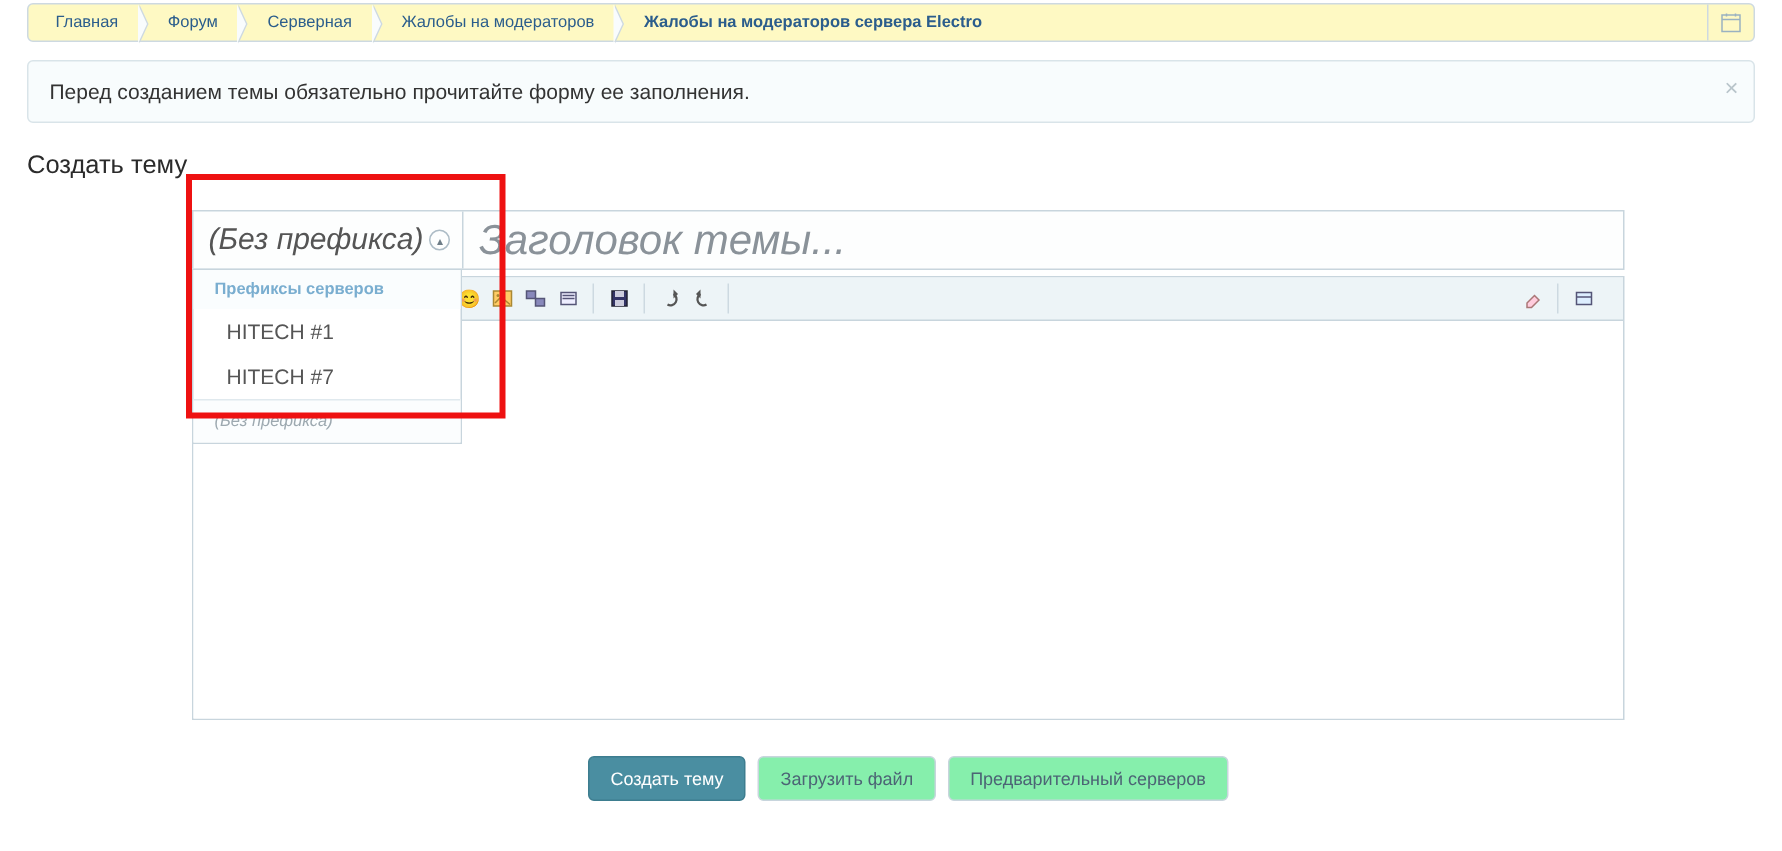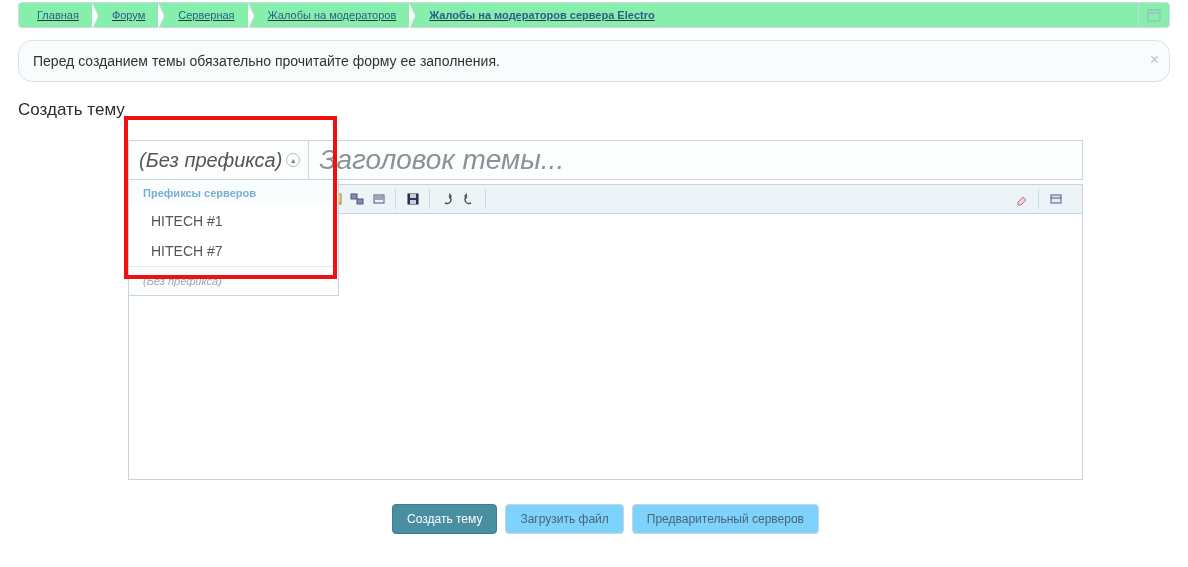--- a/index.html
+++ b/index.html
@@ -8,26 +8,25 @@
     font-size: 13px;
     background: #fff;
     color: #333;
     width: 1188px;
     height: 567px;
     overflow: hidden;
   }
   .container { padding: 0 18px; }
   .breadcrumb-wrap {
     display: flex;
-    background: #86efac;
+    background: #fef9c3;
     border: 1px solid #cdd9e1;
     border-radius: 4px;
     margin-top: 2px;
     position: relative;
-    text-decoration: underline;
   }
   .crumb {
     position: relative;
     padding: 6px 14px 6px 18px;
     color: #2b5d8c;
     font-size: 11px;
     cursor: pointer;
     border-right: 1px solid transparent;
   }
   .crumb::after {
@@ -61,21 +60,21 @@
     cursor: pointer;
   }
   .notice {
     border: 1px solid #d9e4e9;
     background: #f8fcfd;
     margin-top: 12px;
     padding: 12px 14px;
     position: relative;
     font-size: 14px;
     color: #333;
-    border-radius: 14px;
+    border-radius: 4px;
   }
   .notice .close-x {
     position: absolute; right: 10px; top: 10px;
     color: #b9c5cb; font-size: 16px; cursor: pointer;
   }
   .page-title {
     margin-top: 18px;
     font-size: 17px;
     font-weight: normal;
     color: #2b2b2b;
@@ -117,21 +116,21 @@
     font-style: italic;
     font-size: 28px;
     padding: 0 10px;
     color: #777;
     background: transparent;
   }
   .title-input::placeholder { color: #8a9299; font-style: italic; }
   .dropdown {
     position: absolute;
     top: 38px; left: -1px;
-    width: 211px;
+    width: 180px;
     background: #fff;
     border: 1px solid #c8d5dd;
     z-index: 50;
   }
   .dd-head {
     padding: 7px 14px;
     color: #7aaed0;
     font-size: 11px;
     font-weight: bold;
     background: #fafdfe;
@@ -184,21 +183,21 @@
   .action-row {
     display: flex; gap: 8px; justify-content: center;
     margin-top: 24px;
   }
   .btn {
     padding: 7px 14px;
     font-size: 12px;
     border-radius: 4px;
     cursor: pointer;
     border: 1px solid #c8d5dd;
-    background: #7dd3fc;
+    background: #86efac;
     color: #4c6475;
   }
   .btn.primary {
     background: #4a8ea1;
     border-color: #3d7d8f;
     color: #fff;
   }
 </style>
 </head>
 <body>

